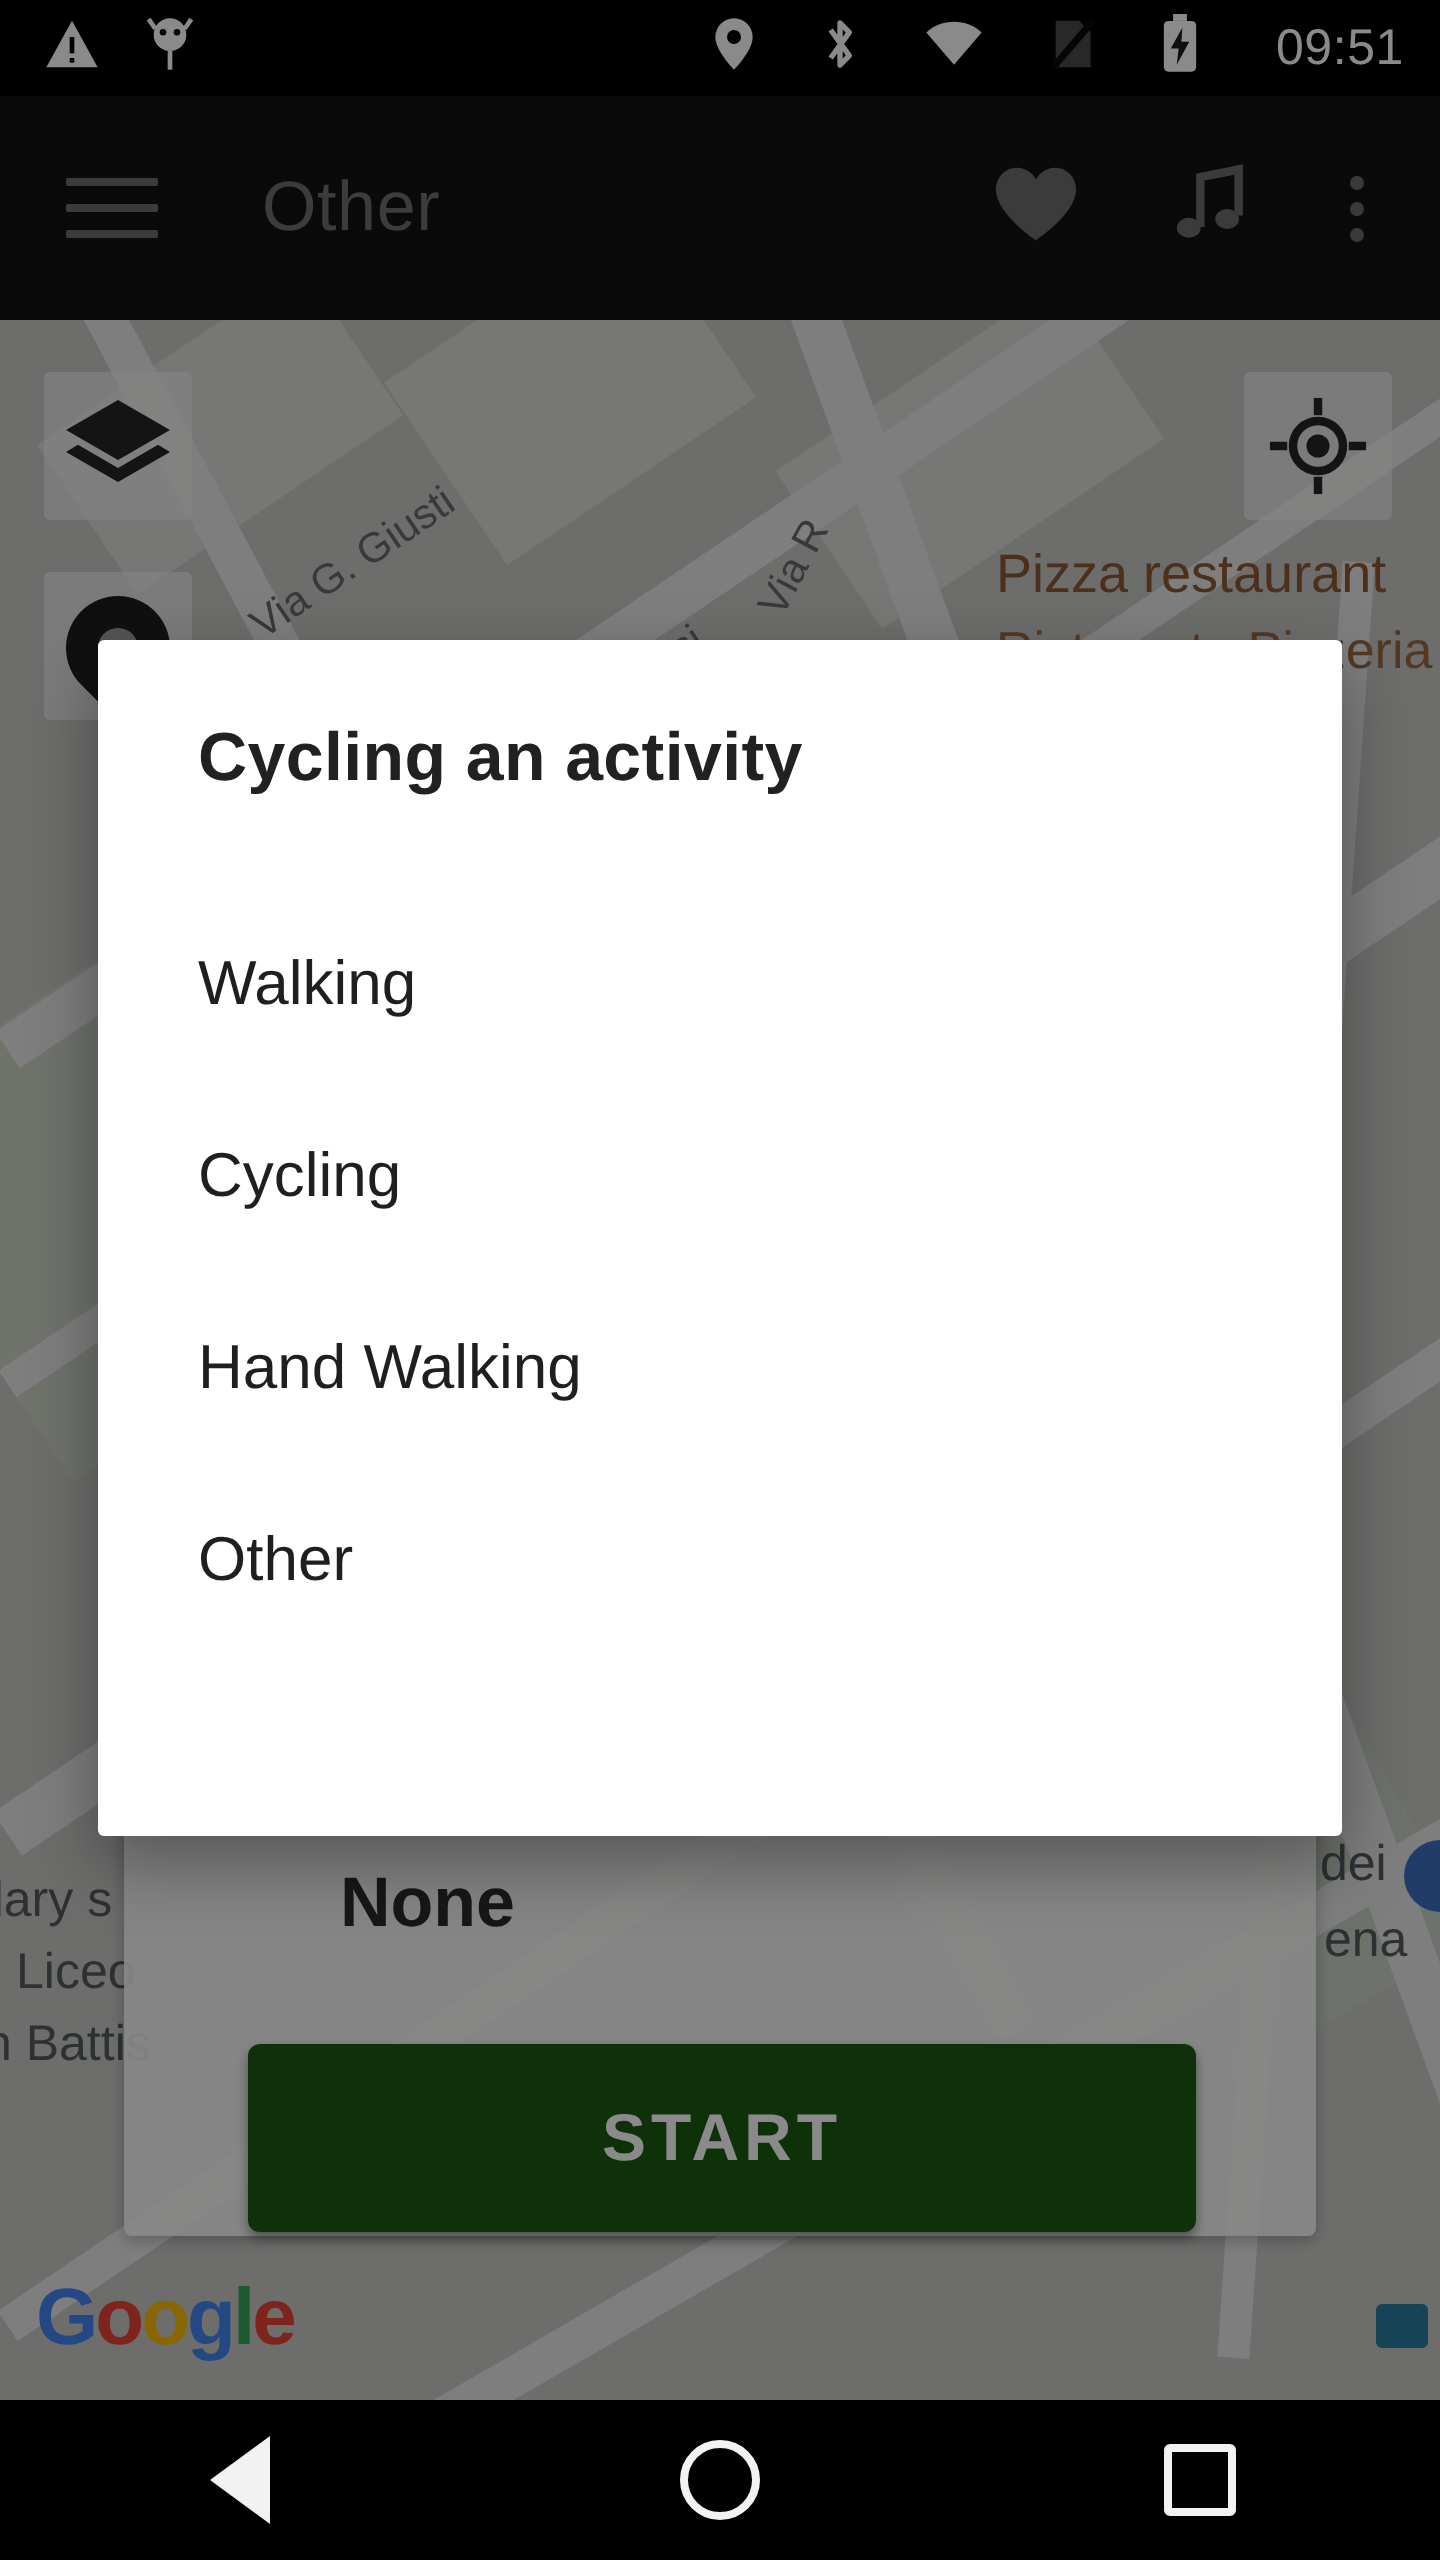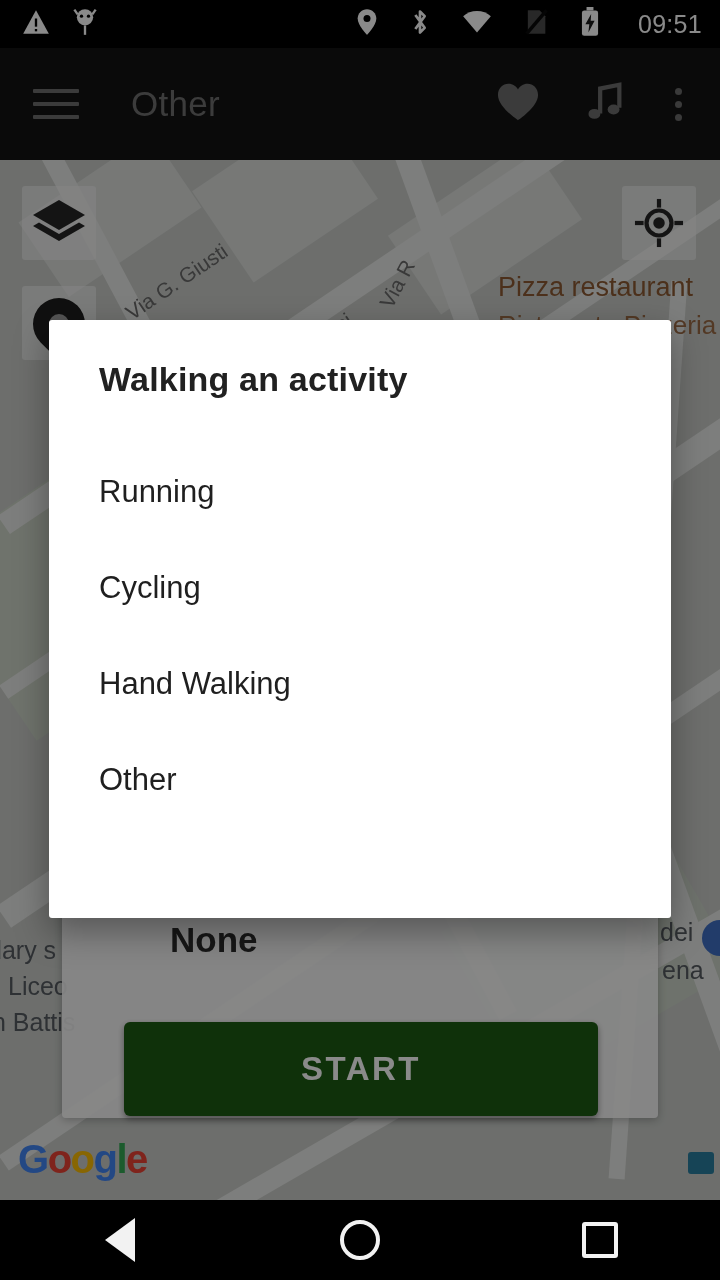--- a/index.html
+++ b/index.html
@@ -78,21 +78,21 @@
   .google-logo span:nth-child(6){color:#ea4335}
 
   .legend-icon { position:absolute; right:6px; bottom:26px; width:26px; height:22px; background:#2a7fa0; border-radius:3px; }
 
   
   .bottom-card {
     position:absolute; left:62px; top:880px; width:596px; height:238px;
     background:rgba(250,250,250,.92); border-radius:4px;
     box-shadow:0 2px 8px rgba(0,0,0,.25);
   }
-  .none-label { position:absolute; left:108px; top:40px; font-size:35px; font-weight:bold; color:#2c2c2c; }
+  .none-label { position:absolute; left:108px; top:52px; font-size:35px; font-weight:bold; color:#2c2c2c; }
   .start-btn {
     position:absolute; left:62px; top:124px; width:474px; height:94px;
     background:#1d5c14; border-radius:6px;
     display:flex; align-items:center; justify-content:center;
     color:#ffffff; font-size:33px; font-weight:bold; letter-spacing:2.5px;
     box-shadow:0 3px 6px rgba(0,0,0,.4);
     margin-top:18px;
   }
 
   
@@ -289,23 +289,23 @@
 
     <div class="bottom-card" style="top:720px;">
       <div class="none-label">None</div>
       <div class="start-btn">START</div>
     </div>
   </div>
 
   <div class="scrim"></div>
 
   <div class="dialog">
-    <div class="dialog-title">Walking an activity</div>
+    <div class="dialog-title">Cycling an activity</div>
     <div class="dlg-list">
-      <div class="dlg-item">Running</div>
+      <div class="dlg-item">Walking</div>
       <div class="dlg-item">Cycling</div>
       <div class="dlg-item">Hand Walking</div>
       <div class="dlg-item">Other</div>
     </div>
   </div>
 
   <div class="navbar">
     <div class="nav-cell">
         <span class="nav-back"></span>
       </div>

